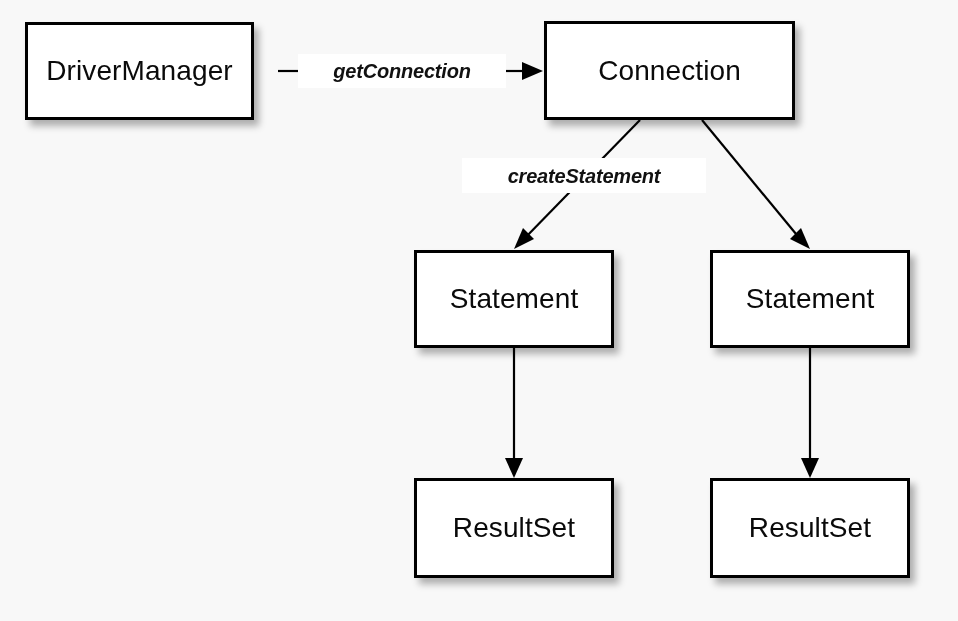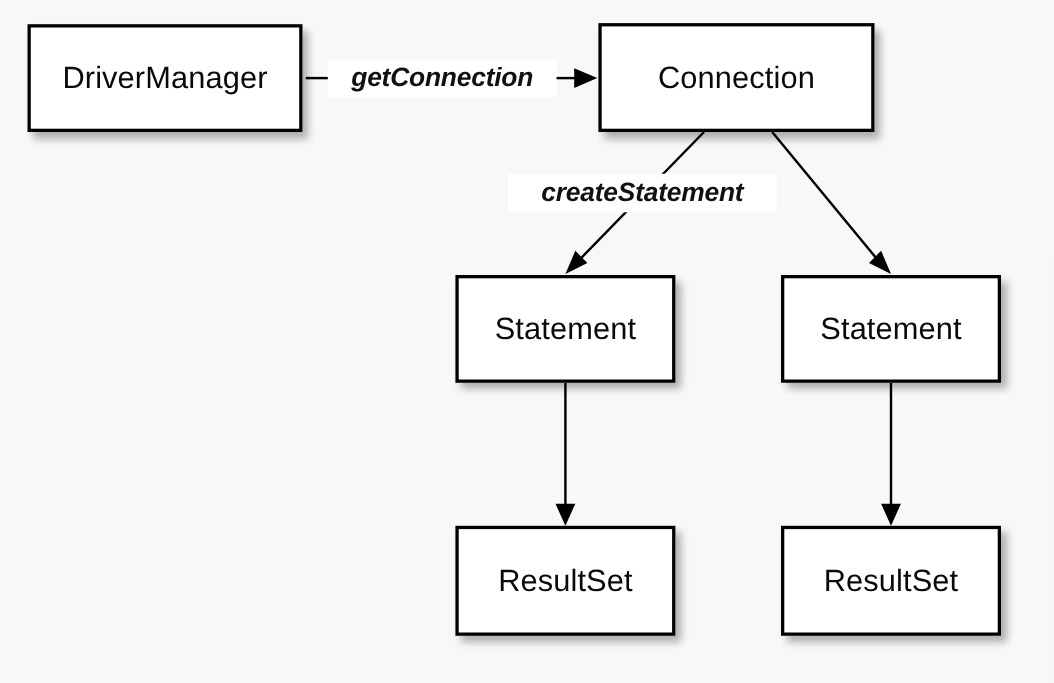--- a/index.html
+++ b/index.html
@@ -42,21 +42,21 @@
   }
   
   .edge-label {
     position: absolute;
     z-index: 2;
     background: #ffffff;
     color: #111111;
     font-family: "Liberation Sans", sans-serif;
     font-style: italic;
     font-weight: 600;
-    font-size: 24px;
+    font-size: 20px;
     line-height: 1;
     letter-spacing: -0.2px;
     display: flex;
     align-items: center;
     justify-content: center;
     white-space: nowrap;
   }
   
   .node {
     position: absolute;
@@ -116,21 +116,21 @@
 
   <div class="edge-label" style="left:298px; top:54px; width:208px; height:34px;">
     <span>getConnection</span>
   </div>
 
   <div class="edge-label" style="left:462px; top:158px; width:244px; height:35px;align-items:center;">
     <span>createStatement</span>
   </div>
 
 
-  <div class="node" style="left:25px; top:22px; width:250px; height:98px;">
+  <div class="node" style="left:25px; top:22px; width:229px; height:98px;">
     <span class="node-label">DriverManager</span>
   </div>
 
   <div class="node" style="left:544px; top:21px; width:251px; height:99px;text-align:center;">
     <span class="node-label">Connection</span>
   </div>
 
   <div class="node" style="left:414px; top:250px; width:200px; height:98px;">
     <span class="node-label">Statement</span>
   </div>

